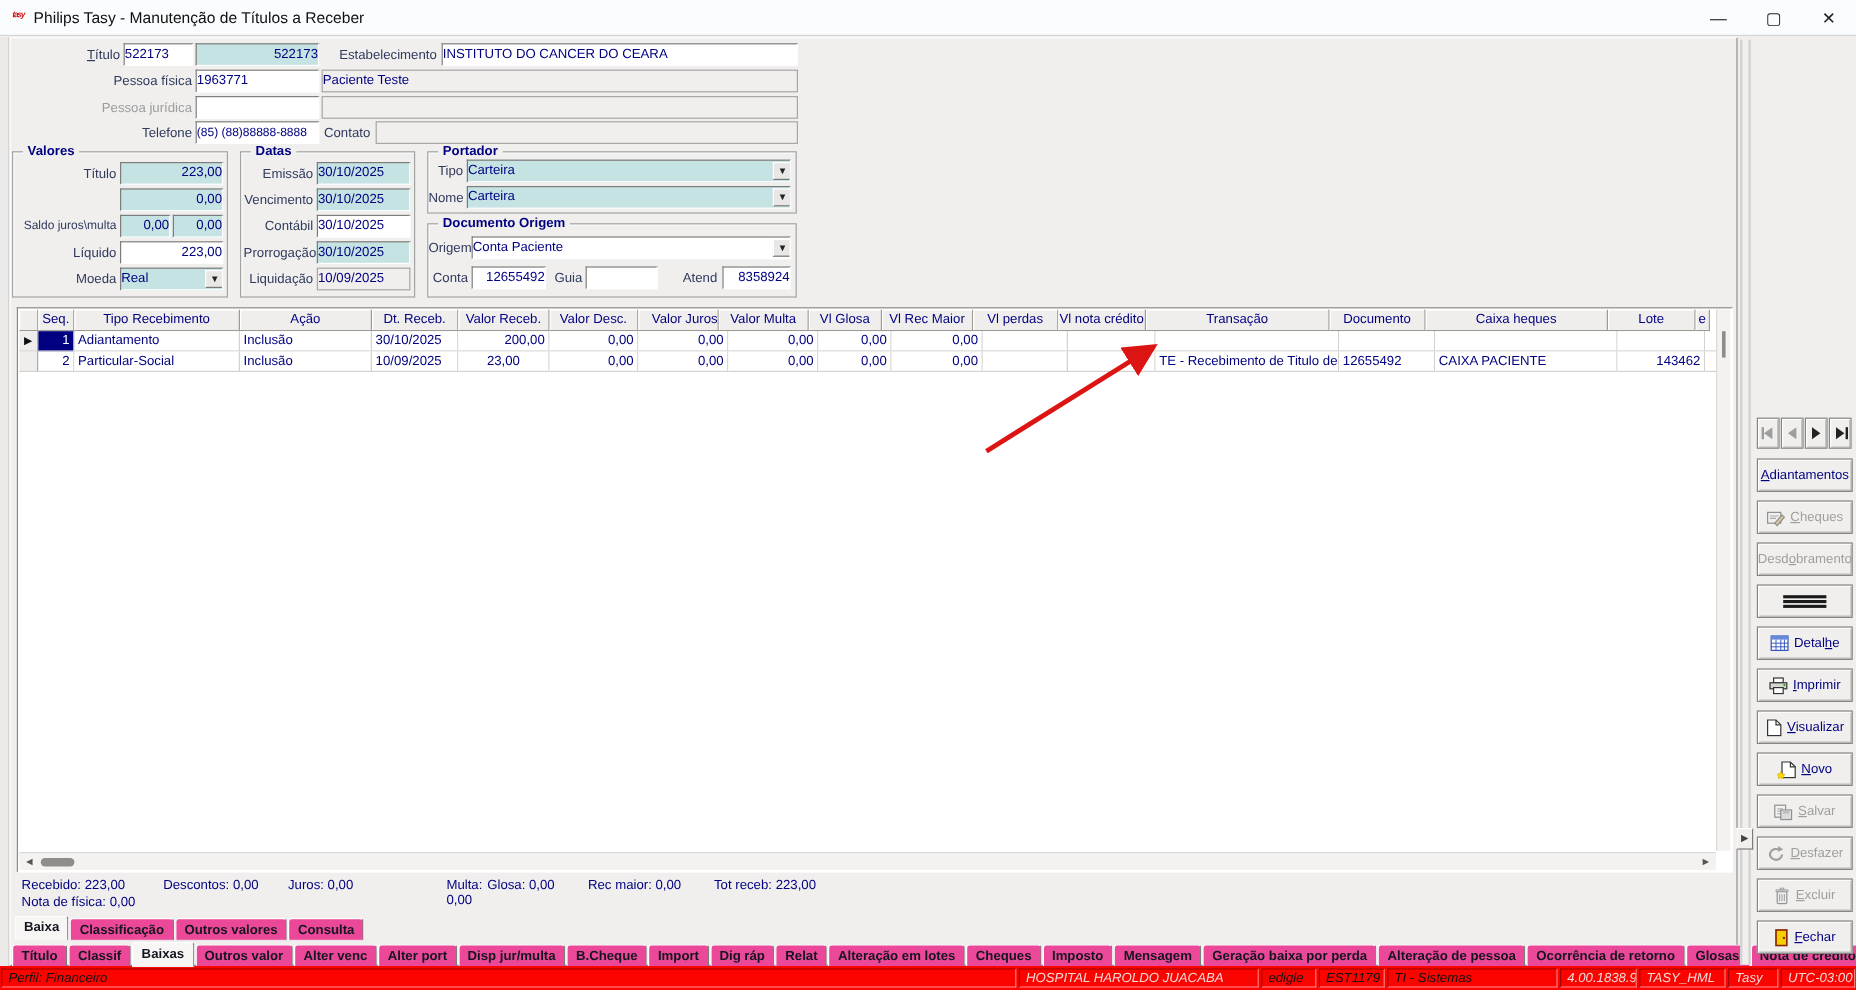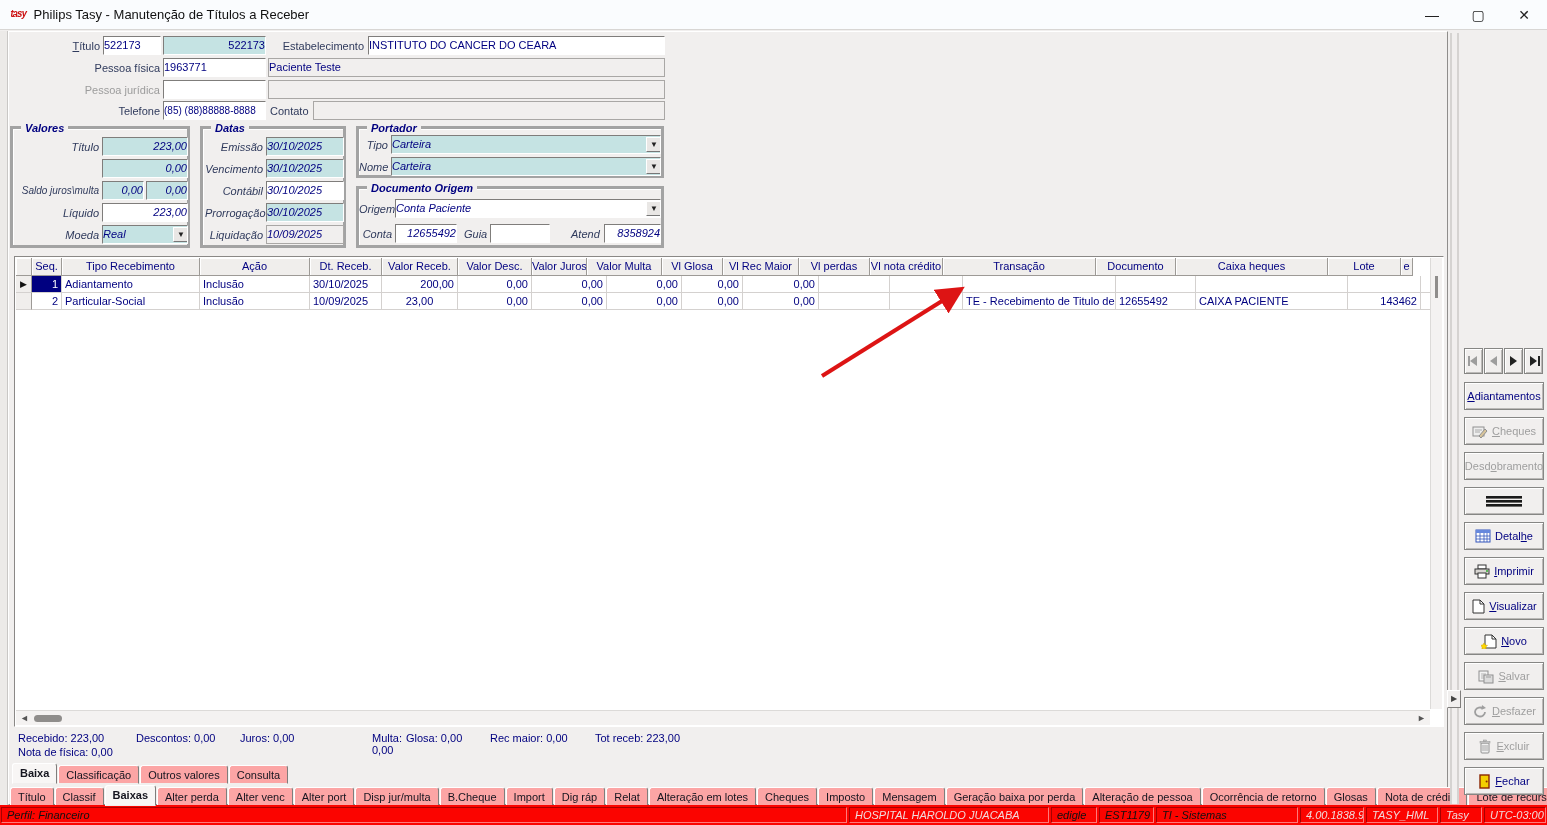--- a/index.html
+++ b/index.html
@@ -2,21 +2,21 @@
 <html><head>
 <meta charset="utf-8">
 <style>
   * { margin:0; padding:0; box-sizing:border-box; }
   html,body { width:1547px; height:825px; overflow:hidden; }
   body { font-family:"Liberation Sans", sans-serif; font-size:11px; background:#f1efee; }
   .app { position:absolute; left:0; top:0; width:1547px; height:825px; background:#f1efee; }
 
   
   .titlebar { position:absolute; left:0; top:0; width:1547px; height:30px; background:#fafcfe; border-bottom:1px solid #d8d6d4; display:flex; align-items:center; }
-  .titlebar .logo { margin:0 8px 0 10px; color:#cc1111; font-style:italic; font-weight:bold; font-size:14px; letter-spacing:-1px; }
+  .titlebar .logo { margin:0 8px 0 10px; color:#cc1111; font-style:italic; font-weight:bold; font-size:10px; letter-spacing:-1px; }
   .titlebar .title { font-size:13px; color:#111; }
   .win-controls { position:absolute; right:0; top:0; height:30px; display:flex; }
   .win-btn { width:46px; height:30px; display:flex; align-items:center; justify-content:center; font-size:14px; color:#222; cursor:default; }
 
   
   .main-panel { position:absolute; left:8px; top:31px; width:1440px; height:774px; background:#f1efee; border:1px solid; border-color:#ffffff #8f8d8b #8f8d8b #ffffff; }
   .leftstrip { position:absolute; left:0; top:31px; width:8px; height:774px; background:#eceae8; border-right:1px solid #c9c7c5; }
 
   
   .lbl { position:absolute; height:18px; line-height:18px; color:#2f3a5c; white-space:nowrap; }
@@ -24,21 +24,21 @@
   .lbl.dis { color:#9c9c9c; }
   .fld { position:absolute; height:19px; line-height:17px; padding:0 0; color:#000080; background:#fff; border:1px solid; border-color:#7f7d7b #ffffff #ffffff #7f7d7b; overflow:hidden; white-space:nowrap; }
   .fld.teal { background:#c5e3e3; }
   .fld.flat { background:#f1efee; border:1px solid #a9a7a5; }
   .fld.num { text-align:right; }
   .combo { display:flex; }
   .combo .val { flex:1; overflow:hidden; white-space:nowrap; }
   .combo .dd { width:16px; height:15px; margin:1px -2px 0 2px; background:#e9e7e5; border:1px solid; border-color:#ffffff #777 #777 #ffffff; font-size:8px; color:#222; text-align:center; line-height:14px; }
 
   
-  .grp { position:absolute; border:3px solid #a3a3a3; box-shadow:inset 1px 1px 0 #fff;font-style:italic; }
+  .grp { position:absolute; border:1px solid #a3a3a3; box-shadow:inset 1px 1px 0 #fff; }
   .grp > .gt { position:absolute; top:-7px; left:8px; background:#f1efee; padding:0 4px; color:#000080; font-weight:bold; }
 
   
   .table-box { position:absolute; left:14px; top:256px; width:1430px; height:471px; background:#fff; border:1px solid; border-color:#8a8886 #ffffff #ffffff #8a8886; }
   .tbl { position:absolute; left:1px; top:1px; right:13px; height:448px; overflow:hidden; }
   .thead { display:flex; height:18px; }
   .th { background:#f0eeec; color:#000080; border-right:1px solid #9d9a96; border-bottom:1px solid #9d9a96; box-shadow:inset 1px 1px 0 #fff; text-align:center; line-height:17px; overflow:hidden; white-space:nowrap; flex:none; }
   .trow { display:flex; height:17px; }
   .td { border-right:1px solid #d4d1cf; border-bottom:1px solid #d4d1cf; color:#000080; line-height:16px; padding:0 3px; overflow:hidden; white-space:nowrap; flex:none; background:#fff; }
   .td.ind { background:#f0eeec; border-right:1px solid #9d9a96; color:#111; text-align:center; padding:0; font-size:9px; }
@@ -53,21 +53,21 @@
   .anno { position:absolute; left:0; top:0; width:1547px; height:825px; pointer-events:none; }
 
   
   .summary { position:absolute; left:14px; top:732px; width:1430px; height:30px; color:#000080; }
   .summary .l1 { position:absolute; left:4px; top:0; display:flex; }
   .summary .l1 span { display:inline-block; }
   .summary .l2 { position:absolute; left:4px; top:14px; }
 
   
   .tabrow { position:absolute; display:flex; align-items:flex-end; }
-  .tab { height:19px; line-height:18px; padding:0 7px; background:#fca5a5; border:1px solid; border-color:#ffffff #7f7d7b #f1efee #ffffff; border-radius:3px 3px 0 0; margin-right:1px; color:#15151f; white-space:nowrap; }
+  .tab { height:19px; line-height:18px; padding:0 7px; background:#ec4899; border:1px solid; border-color:#ffffff #7f7d7b #f1efee #ffffff; border-radius:3px 3px 0 0; margin-right:1px; color:#15151f; white-space:nowrap;font-weight:bold; }
   .tab.active { background:#f8f6f5; height:21px; font-weight:bold; z-index:2; }
 
   
   .statusbar { position:absolute; left:0; top:805px; width:1547px; height:20px; background:#fb0400; display:flex; }
   .seg { height:16px; margin:2px 1px; border:1px solid; border-color:#a80000 #ff7a7a #ff7a7a #a80000; line-height:14px; padding:0 5px; color:#111; overflow:hidden; white-space:nowrap; flex:none;font-style:italic; }
   .seg.grow { flex:1; }
   .seg.light { color:#f0dada; }
 
   
   .splitter { position:absolute; left:1450px; top:33px; width:9px; height:771px; border-left:2px solid #d5d3d1; border-right:2px solid #d5d3d1; background:#f1efee; }
@@ -186,21 +186,21 @@
   <div class="table-box">
     <div class="tbl" id="grid">
         <div class="thead">
           <div class="th" style="width: 16px;"></div>
           <div class="th" style="width: 30px;">Seq.</div>
           <div class="th" style="width: 138px;">Tipo Recebimento</div>
           <div class="th" style="width: 110px;">Ação</div>
           <div class="th" style="width: 72px;">Dt. Receb.</div>
           <div class="th" style="width: 76px;">Valor Receb.</div>
           <div class="th" style="width: 74px;">Valor Desc.</div>
-          <div class="th" style="width: 55px; text-align: right;">Valor Juros</div>
+          <div class="th" style="width: 67px; text-align: right;">Valor Juros</div>
           <div class="th" style="width: 75px;">Valor Multa</div>
           <div class="th" style="width: 61px;">Vl Glosa</div>
           <div class="th" style="width: 76px;">Vl Rec Maior</div>
           <div class="th" style="width: 71px;">Vl perdas</div>
           <div class="th" style="width: 73px;">Vl nota crédito</div>
           <div class="th" style="width: 153px;">Transação</div>
           <div class="th" style="width: 80px;">Documento</div>
           <div class="th" style="width: 152px;">Caixa heques</div>
           <div class="th" style="width: 73px;">Lote</div>
           <div class="th" style="width: 12px;">e</div>
@@ -282,21 +282,21 @@
       <div class="tab active">Baixa</div>
       <div class="tab">Classificação</div>
       <div class="tab">Outros valores</div>
       <div class="tab">Consulta</div>
     </div>
 
   <div class="tabrow" style="left:10px;top:784px;height:22px;" id="bottom-tabs">
       <div class="tab">Título</div>
       <div class="tab">Classif</div>
       <div class="tab active">Baixas</div>
-      <div class="tab">Alter perda</div>
+      <div class="tab">Outros valor</div>
       <div class="tab">Alter venc</div>
       <div class="tab">Alter port</div>
       <div class="tab">Disp jur/multa</div>
       <div class="tab">B.Cheque</div>
       <div class="tab">Import</div>
       <div class="tab">Dig ráp</div>
       <div class="tab">Relat</div>
       <div class="tab">Alteração em lotes</div>
       <div class="tab">Cheques</div>
       <div class="tab">Imposto</div>

